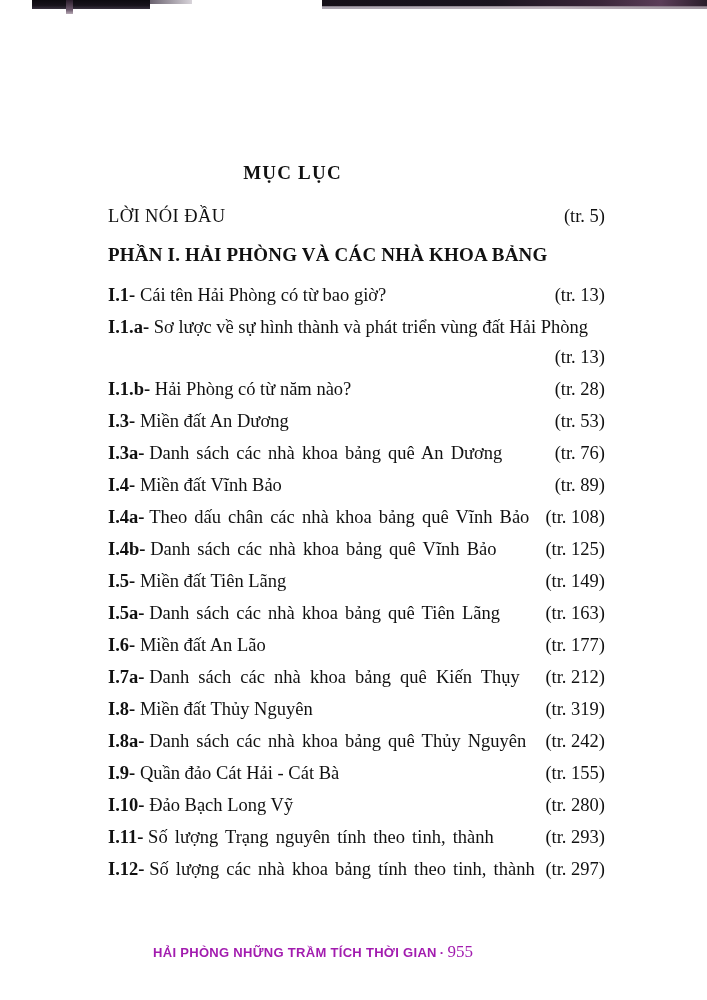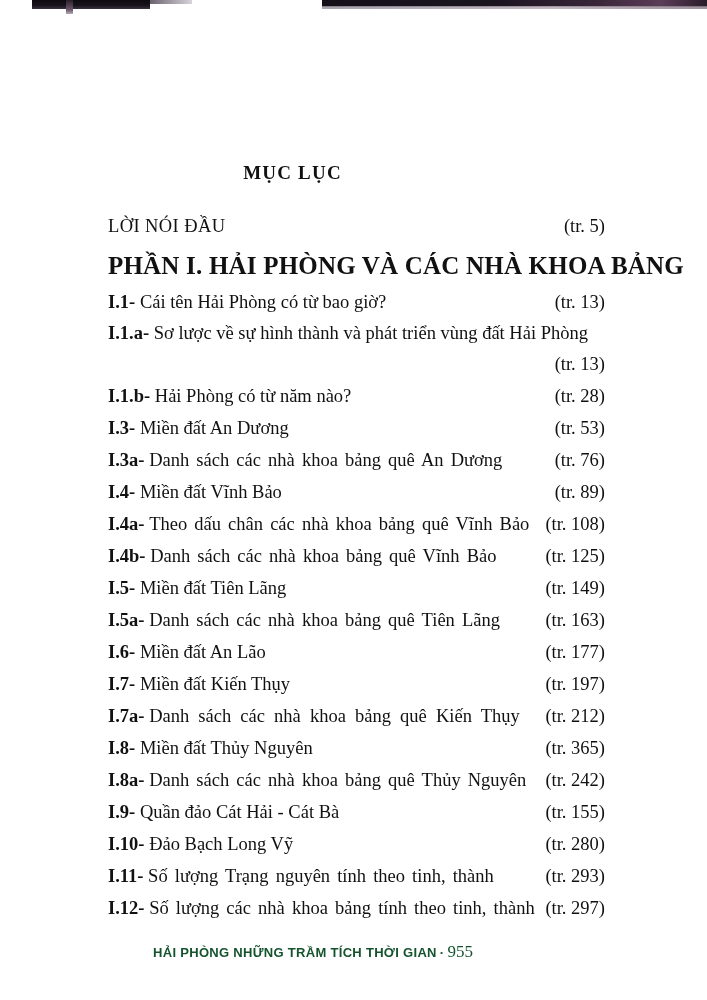--- a/index.html
+++ b/index.html
@@ -88,21 +88,21 @@
   .toc {
     position: absolute;
     top: 207px;
     left: 108px;
     width: 497px;
   }
 
   .row {
     position: relative;
     display: flex;
-    align-items: center;
+    align-items: flex-start;
     font-size: 18.5px;
     line-height: 1.0;
   }
 
   .row .label {
     flex: 0 1 auto;
     white-space: nowrap;
   }
   .row .page {
     margin-left: auto;
@@ -115,21 +115,21 @@
     height: 38px;
   }
   .row.preface .label {
     letter-spacing: .4px;
   }
 
   
   .row.part {
     height: 41px;
     font-weight: bold;
-    font-size: 25px;
+    font-size: 19px;
     letter-spacing: .2px;
   }
 
   
   .row.entry {
     height: 32px;
   }
   .row.entry .num {
     font-weight: bold;
   }
@@ -163,21 +163,21 @@
   #footer-line {
     position: absolute;
     left: 0;
     top: 0;
     width: 626px;
     text-align: center;
     font-family: "Liberation Sans", "DejaVu Sans", sans-serif;
     font-size: 13px;
     font-weight: bold;
     letter-spacing: .3px;
-    color: #14532d;
+    color: #a21caf;
     white-space: nowrap;
   }
   #footer-line .folio {
     font-family: "Liberation Serif", "DejaVu Serif", serif;
     font-weight: normal;
     font-size: 17px;
     letter-spacing: 0;
   }
   #footer-line .dot {
     font-size: 13px;
@@ -250,31 +250,27 @@
           <span class="page">(tr. 149)</span>
         </div>
         <div class="row entry loose">
           <span class="label"><span class="num">I.5a-</span> <span class="txt">Danh sách các nhà khoa bảng quê Tiên Lãng</span></span>
           <span class="page">(tr. 163)</span>
         </div>
         <div class="row entry">
           <span class="label"><span class="num">I.6-</span> <span class="txt">Miền đất An Lão</span></span>
           <span class="page">(tr. 177)</span>
         </div>
-        <div class="row entry">
-          <span class="label"><span class="num">I.7-</span> <span class="txt">Miền đất Kiến Thụy</span></span>
-          <span class="page">(tr. 197)</span>
-        </div>
         <div class="row entry loose looser">
           <span class="label"><span class="num">I.7a-</span> <span class="txt">Danh sách các nhà khoa bảng quê Kiến Thụy</span></span>
           <span class="page">(tr. 212)</span>
         </div>
         <div class="row entry">
           <span class="label"><span class="num">I.8-</span> <span class="txt">Miền đất Thủy Nguyên</span></span>
-          <span class="page">(tr. 365)</span>
+          <span class="page">(tr. 319)</span>
         </div>
         <div class="row entry loose">
           <span class="label"><span class="num">I.8a-</span> <span class="txt">Danh sách các nhà khoa bảng quê Thủy Nguyên</span></span>
           <span class="page">(tr. 242)</span>
         </div>
         <div class="row entry">
           <span class="label"><span class="num">I.9-</span> <span class="txt">Quần đảo Cát Hải - Cát Bà</span></span>
           <span class="page">(tr. 155)</span>
         </div>
         <div class="row entry">

